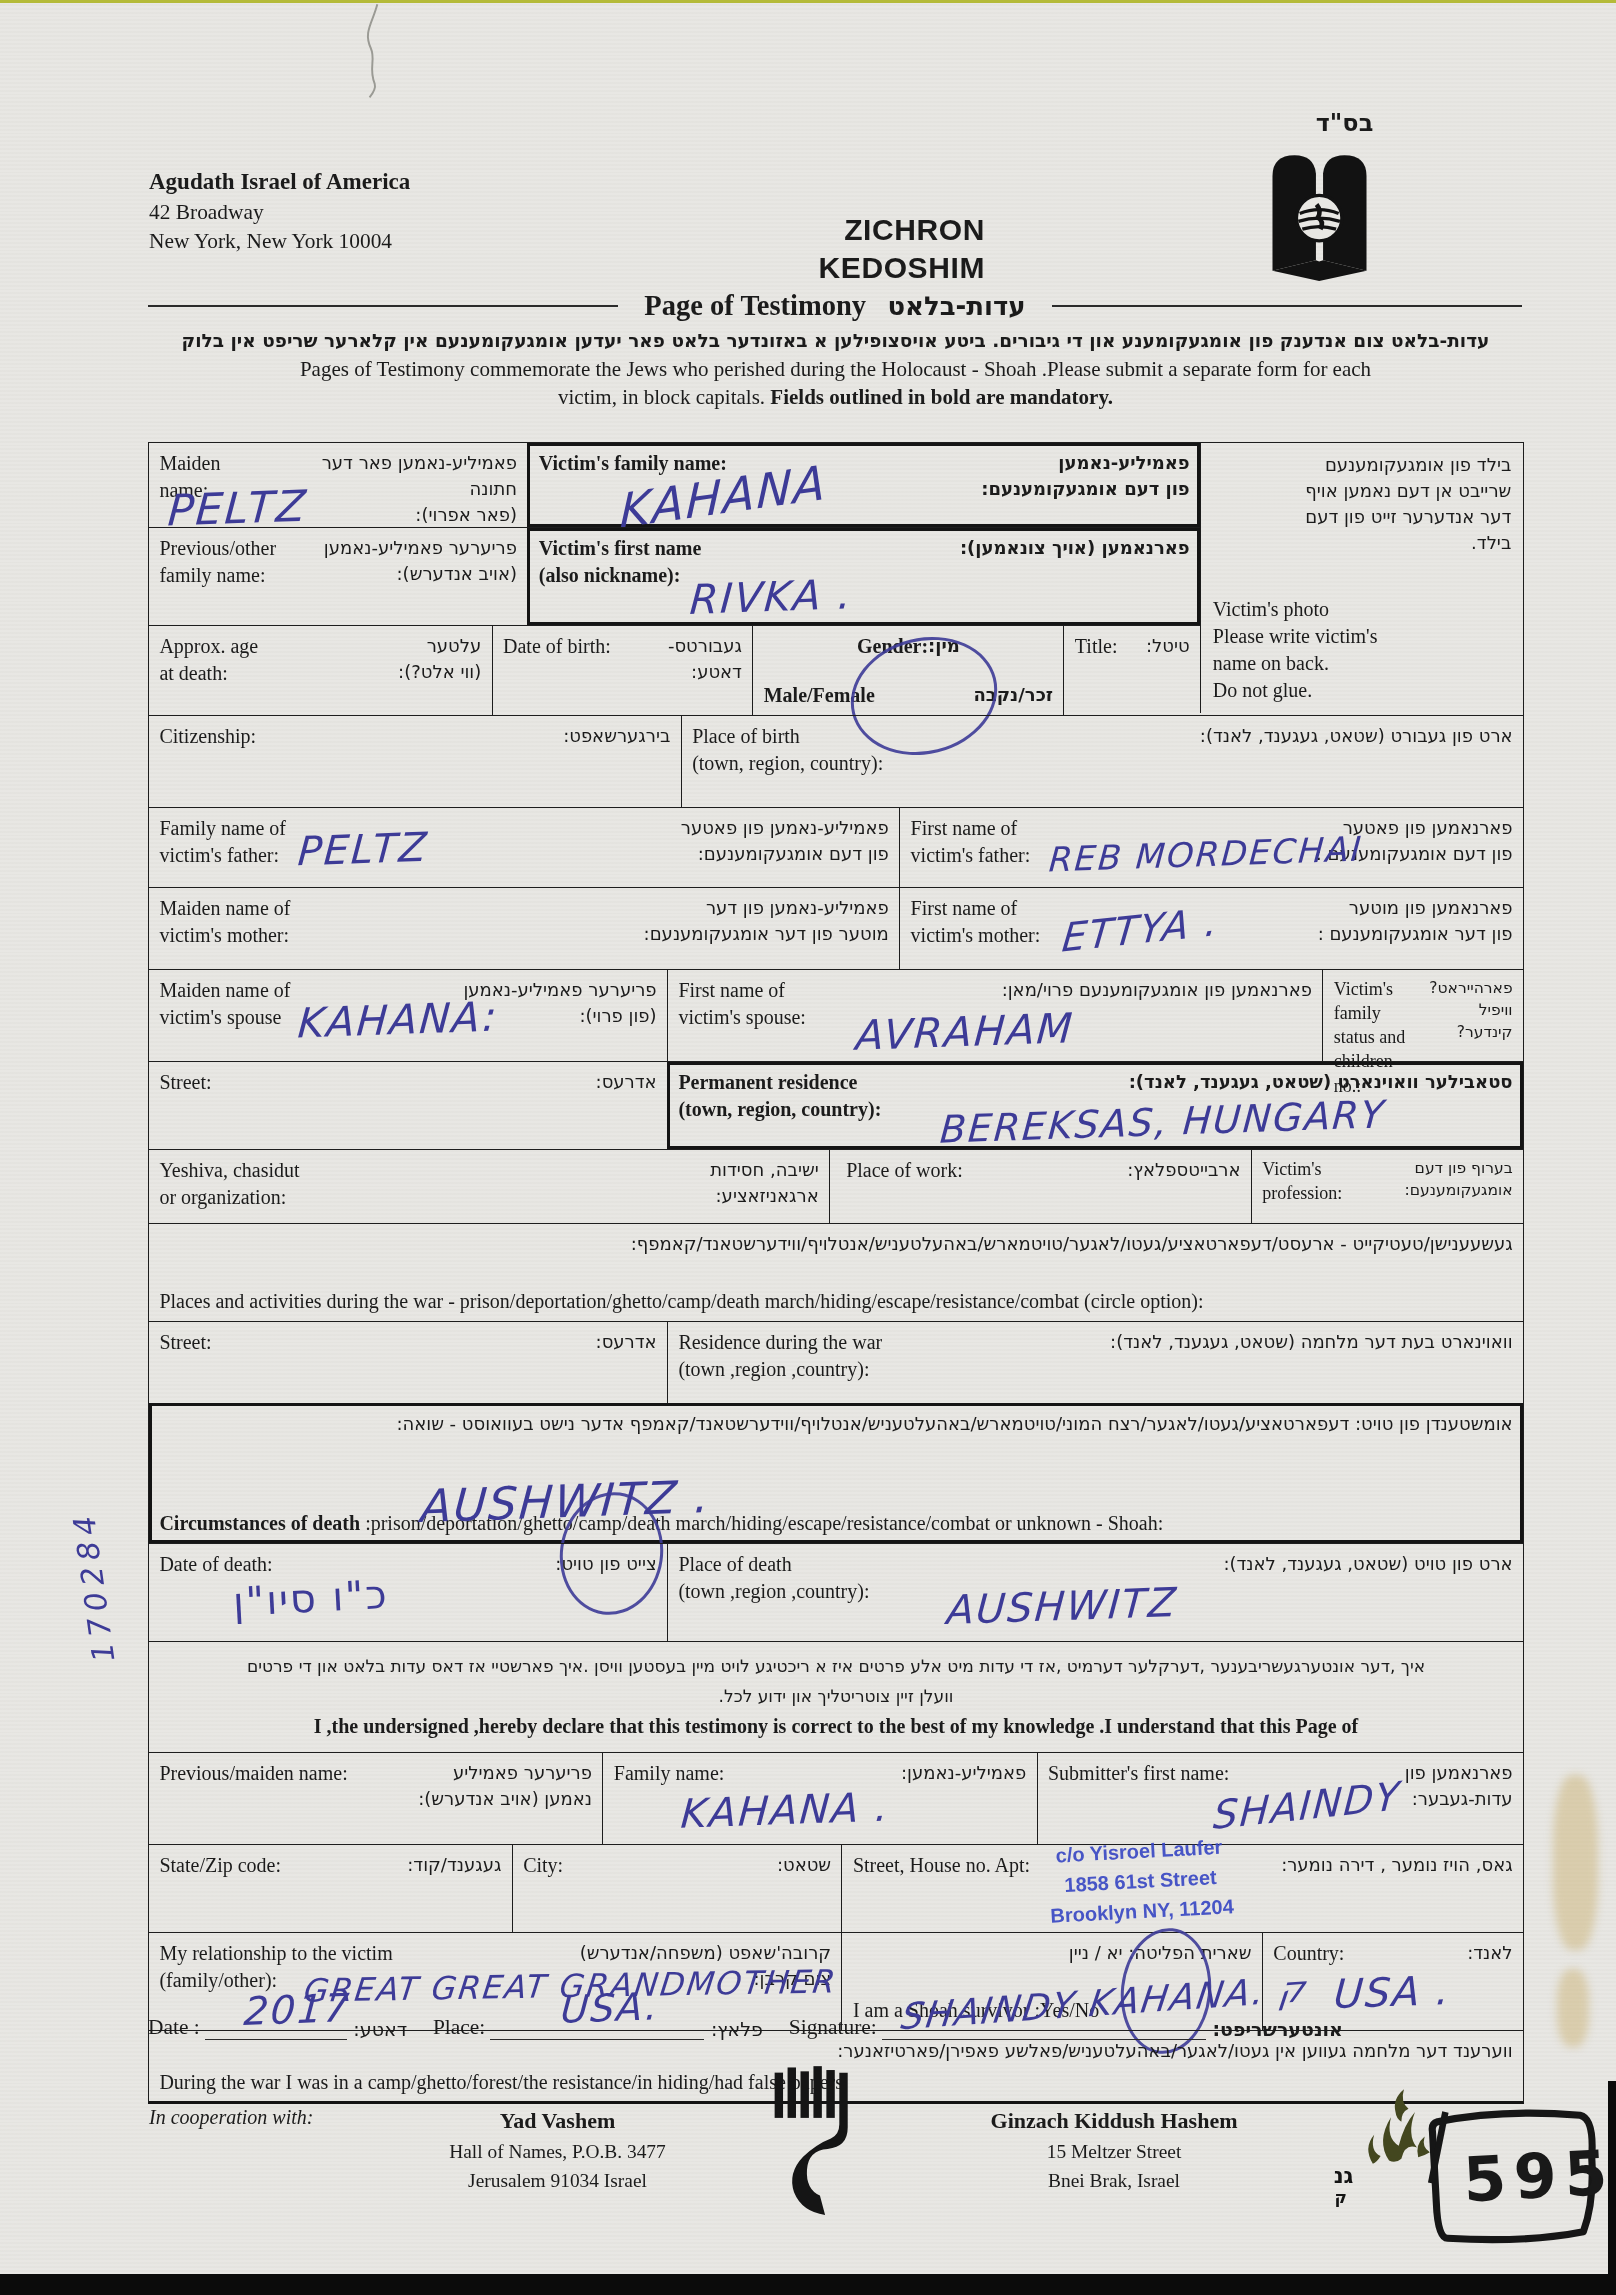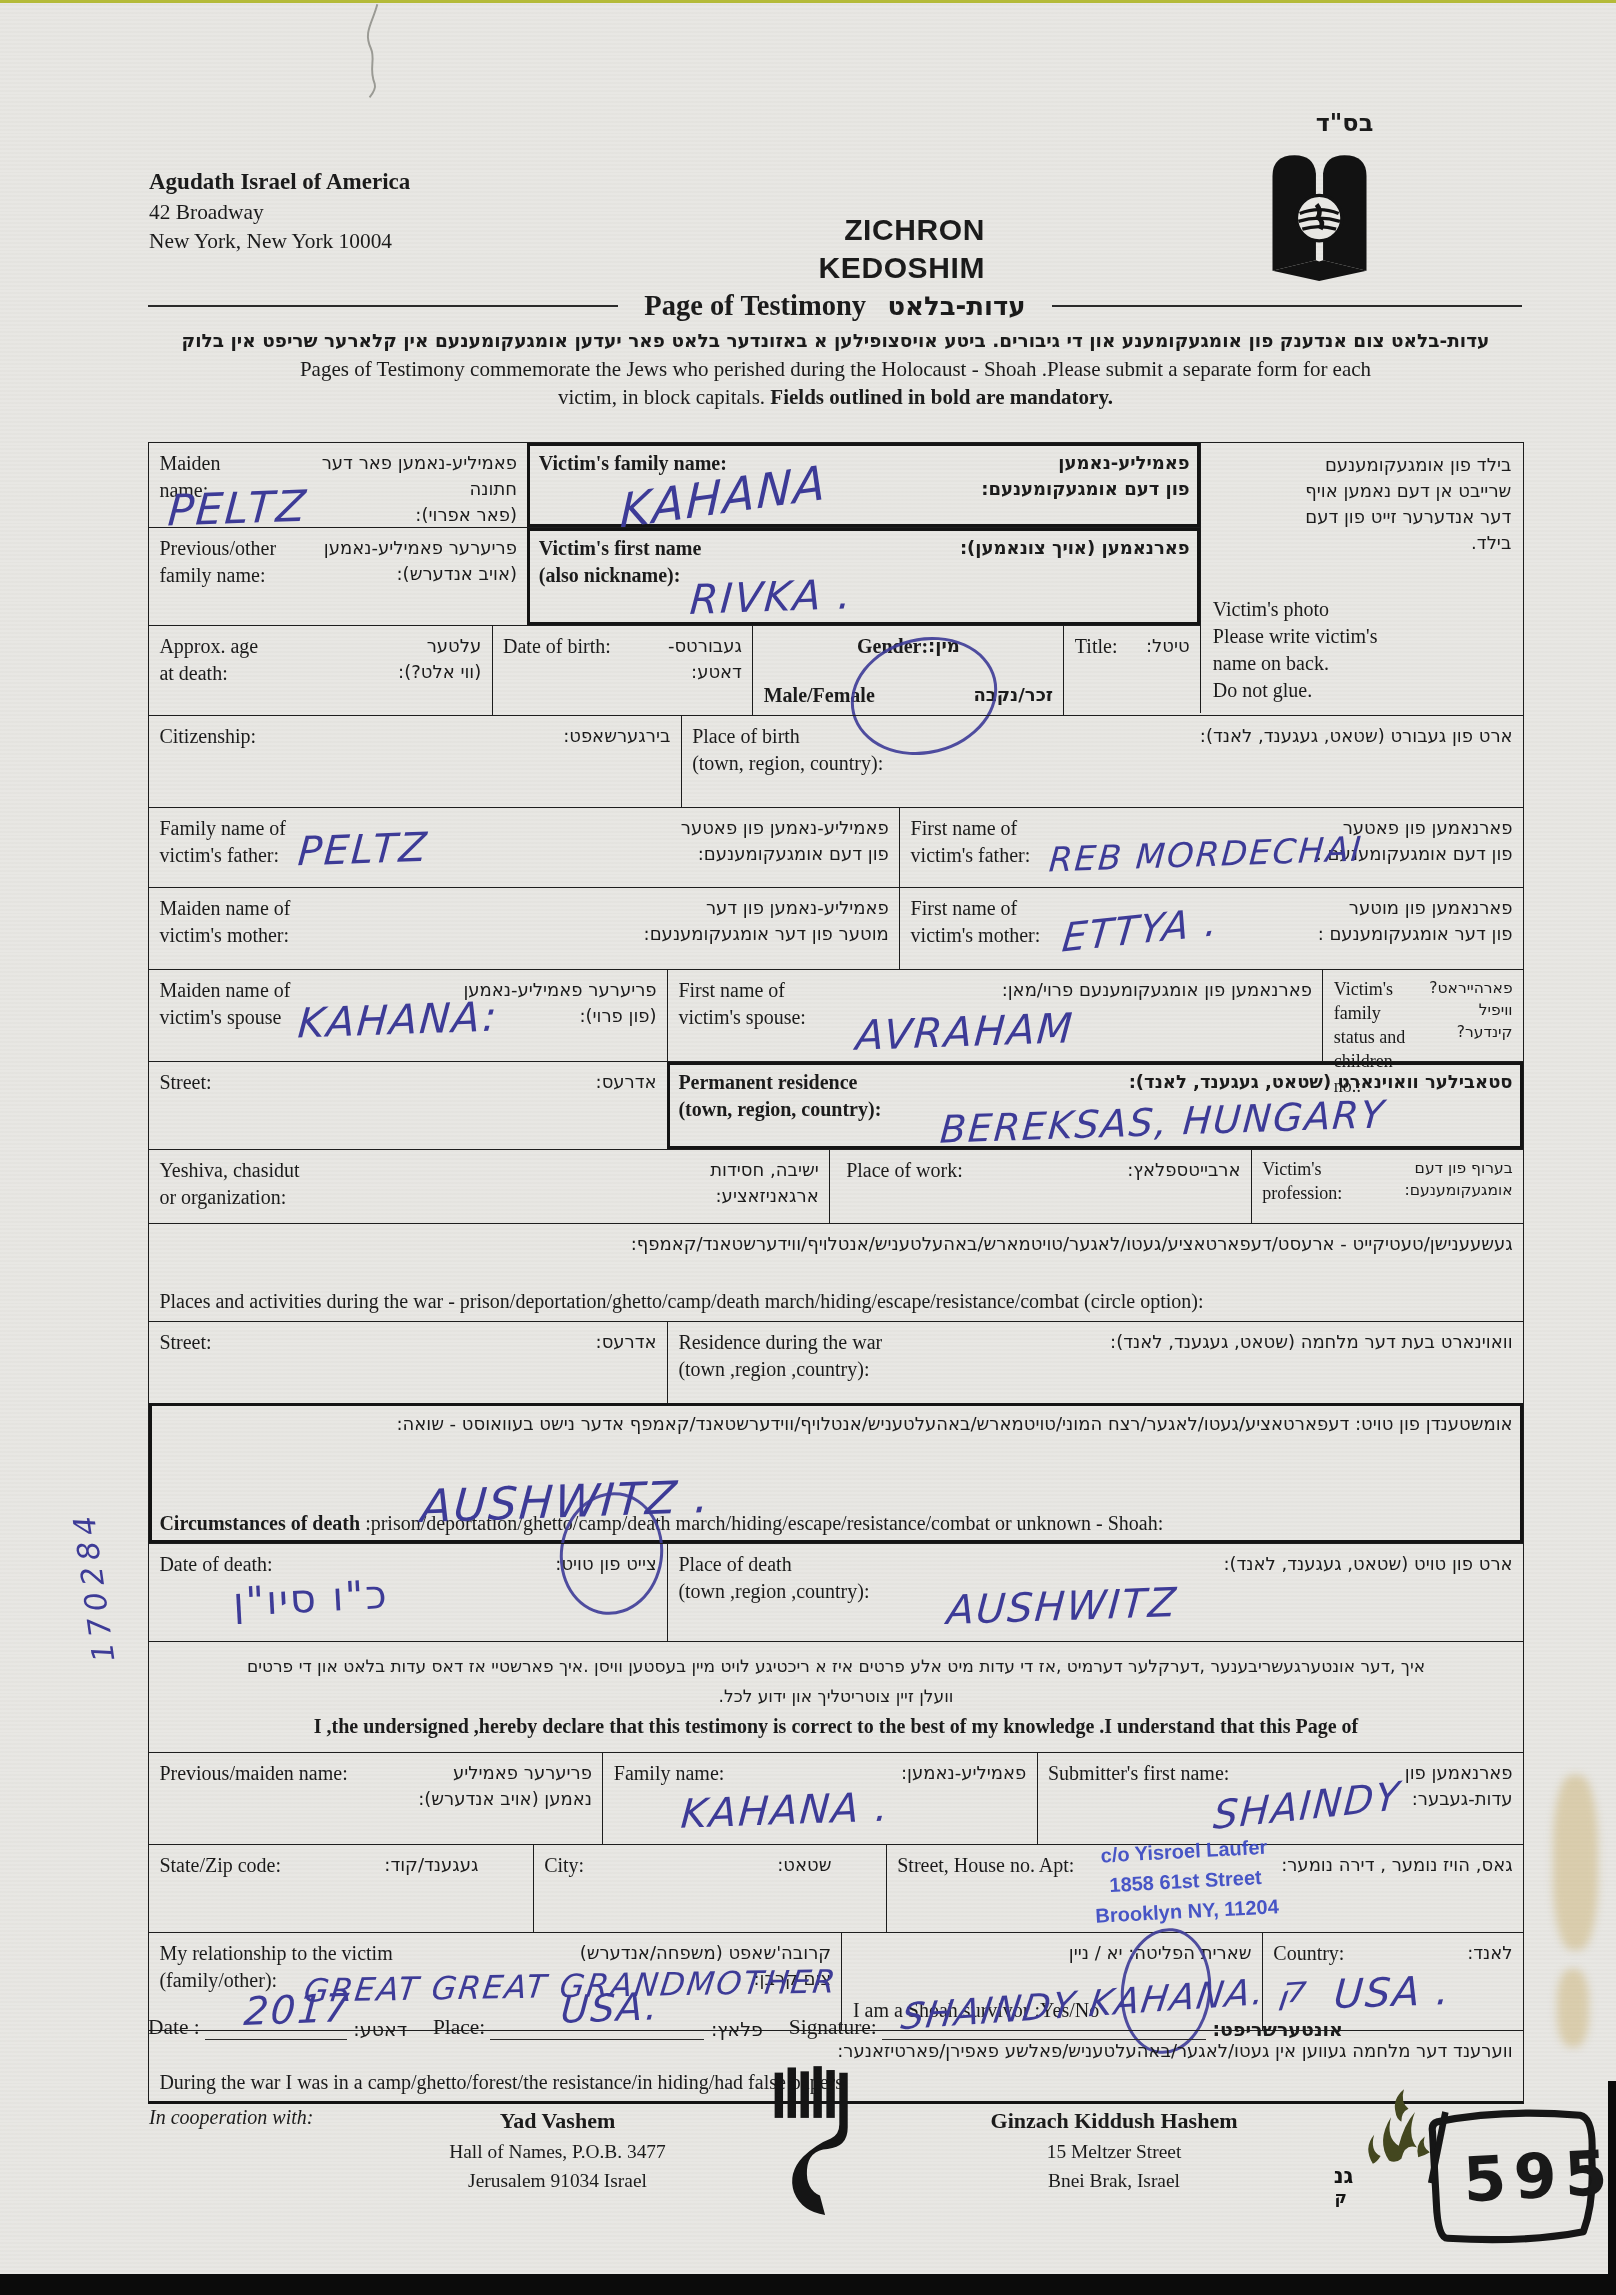--- a/index.html
+++ b/index.html
@@ -359,21 +359,21 @@
         <span class="hw" style="left:78px;top:34px;font-size:40px;">KAHANA .</span>
       </div>
       <div class="cell" style="width:35.4%;">
         <span class="en">Submitter's first name:</span>
         <span class="yi">פארנאמען פון
 עדות-געבער:</span>
         <span class="hw" style="left:175px;top:30px;font-size:39px;transform:rotate(-6deg) skewX(-10deg);">SHAINDY</span>
       </div>
     </div>
 
-    <div class="row" style="height:87px;gap:44px;">
+    <div class="row" style="height:87px;">
       <div class="cell" style="width:26.4%;">
         <span class="en">State/Zip code:</span>
         <span class="yi">געגענד/קוד:</span>
       </div>
       <div class="cell" style="width:24%;">
         <span class="en">City:</span>
         <span class="yi">שטאט:</span>
       </div>
       <div class="cell" style="width:49.6%;">
         <span class="en">Street, House no. Apt:</span>

